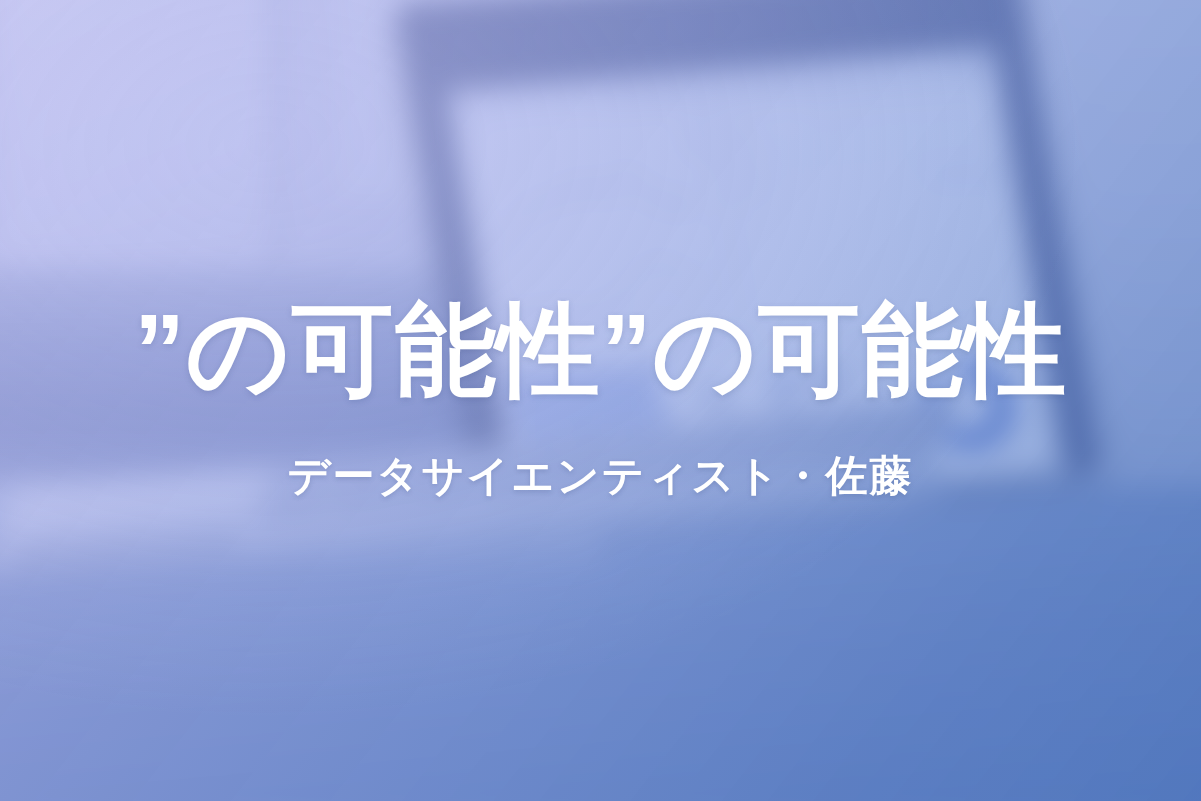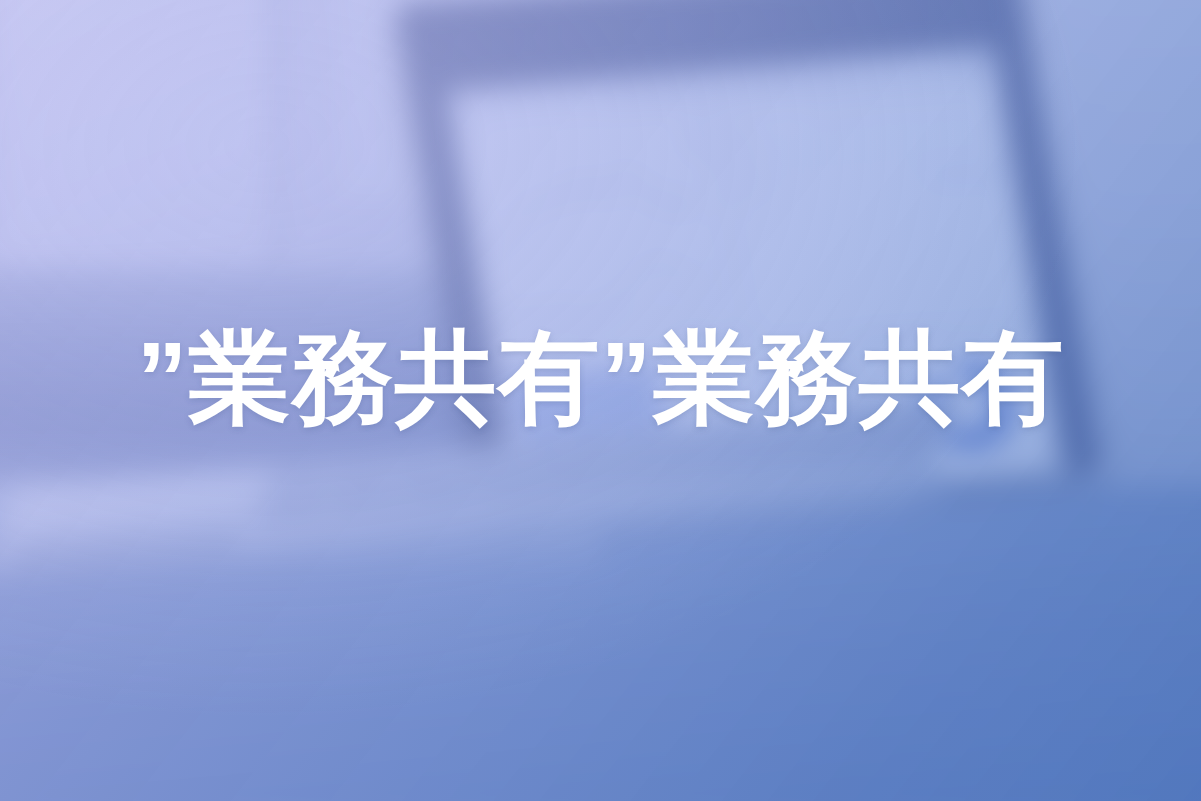--- a/index.html
+++ b/index.html
@@ -692,16 +692,17 @@
             <i></i>
           </div>
       </div>
     </div>
   </div>
 
   <div id="tint"></div>
   <div id="tint2"></div>
 
   <div id="copy">
-    <h1 id="title">”業務共有”業務共有</h1>
+    <h1 id="title">”の可能性”の可能性</h1>
+    <div id="subtitle">データサイエンティスト・佐藤</div>
   </div>
 
 </div>
 
 </body></html>

